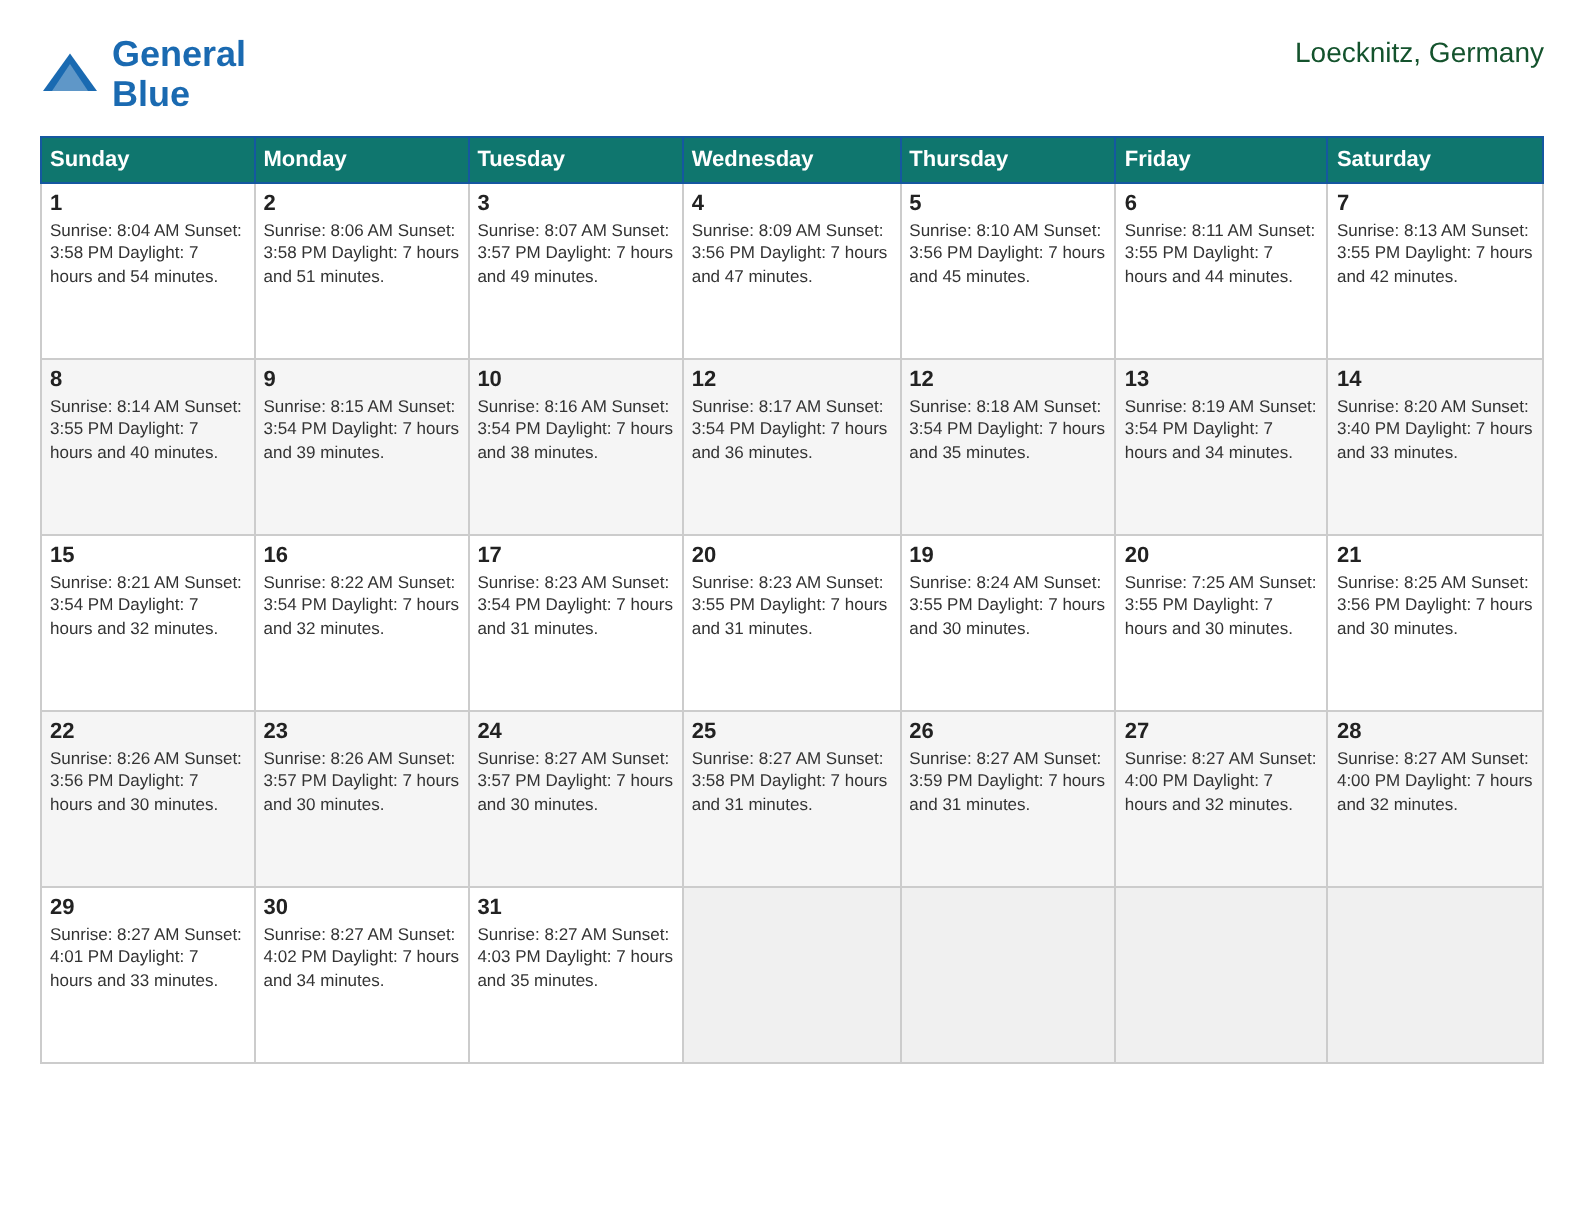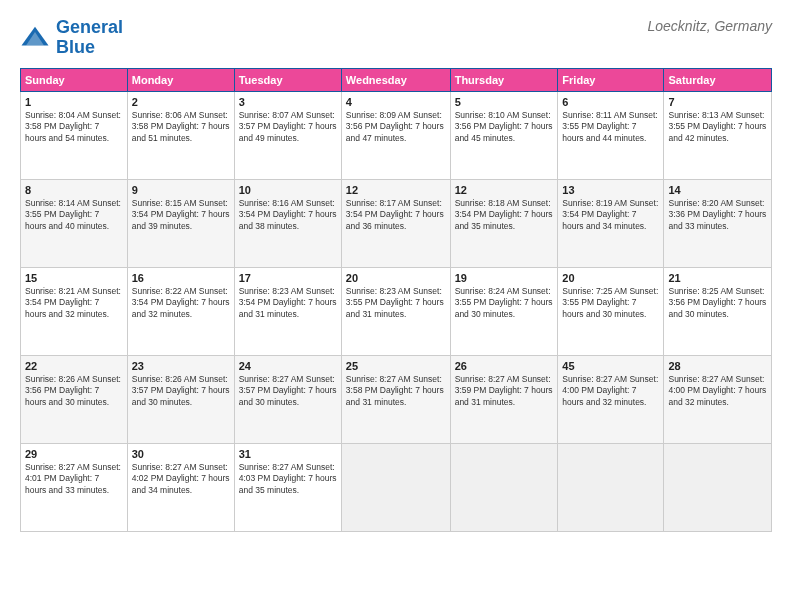--- a/index.html
+++ b/index.html
@@ -43,30 +43,29 @@
     .title-block {
       text-align: right;
     }
     .month-year {
       font-size: 28px;
       font-weight: bold;
       color: #333;
     }
     .location {
       font-size: 14px;
-      color: #737373;
-      font-style: italic;
+      color: #14532d;
     }
     .calendar {
       width: 100%;
       border-collapse: collapse;
       font-size: 9.5px;
     }
     .calendar thead tr th {
-      background: #ec4899;
+      background: #0f766e;
       color: #fff;
       font-size: 11px;
       font-weight: bold;
       padding: 5px 4px;
       text-align: left;
       border: 1px solid #1558a0;
     }
     .calendar tbody tr td {
       vertical-align: top;
       border: 1px solid #ccc;
@@ -216,21 +215,21 @@
           <td>
             <div class="day-num">13</div>
             <div class="day-info">Sunrise: 8:19 AM
 Sunset: 3:54 PM
 Daylight: 7 hours
 and 34 minutes.</div>
           </td>
           <td>
             <div class="day-num">14</div>
             <div class="day-info">Sunrise: 8:20 AM
-Sunset: 3:36 PM
+Sunset: 3:40 PM
 Daylight: 7 hours
 and 33 minutes.</div>
           </td>
         </tr>
         <tr>
           <td>
             <div class="day-num">15</div>
             <div class="day-info">Sunrise: 8:21 AM
 Sunset: 3:54 PM
 Daylight: 7 hours
@@ -309,21 +308,21 @@
 and 31 minutes.</div>
           </td>
           <td>
             <div class="day-num">26</div>
             <div class="day-info">Sunrise: 8:27 AM
 Sunset: 3:59 PM
 Daylight: 7 hours
 and 31 minutes.</div>
           </td>
           <td>
-            <div class="day-num">45</div>
+            <div class="day-num">27</div>
             <div class="day-info">Sunrise: 8:27 AM
 Sunset: 4:00 PM
 Daylight: 7 hours
 and 32 minutes.</div>
           </td>
           <td>
             <div class="day-num">28</div>
             <div class="day-info">Sunrise: 8:27 AM
 Sunset: 4:00 PM
 Daylight: 7 hours

